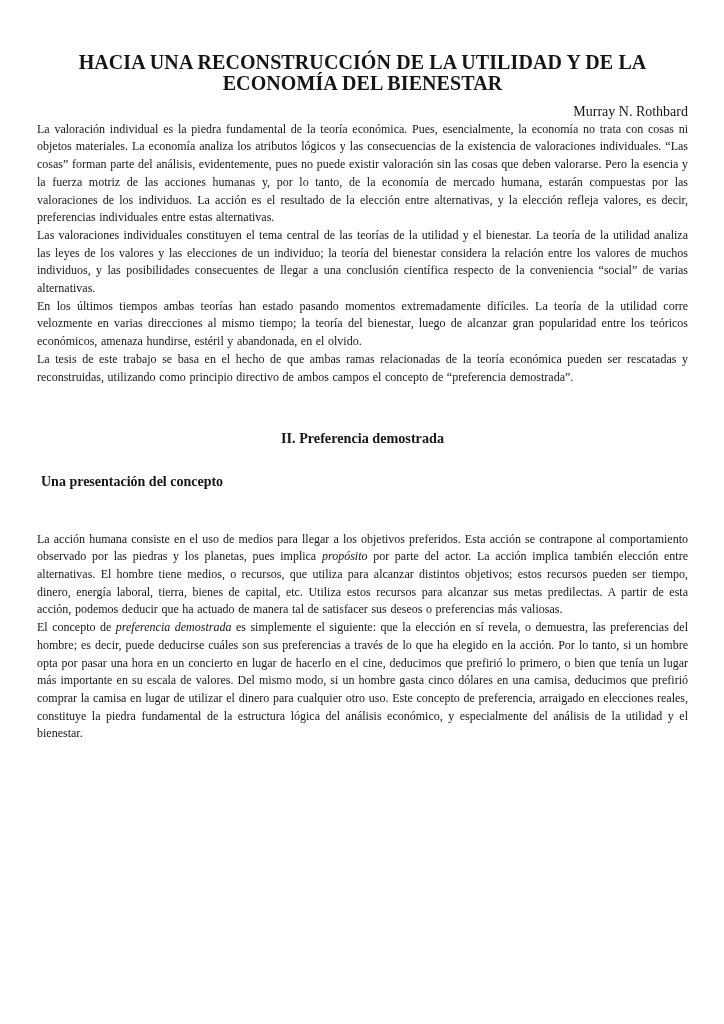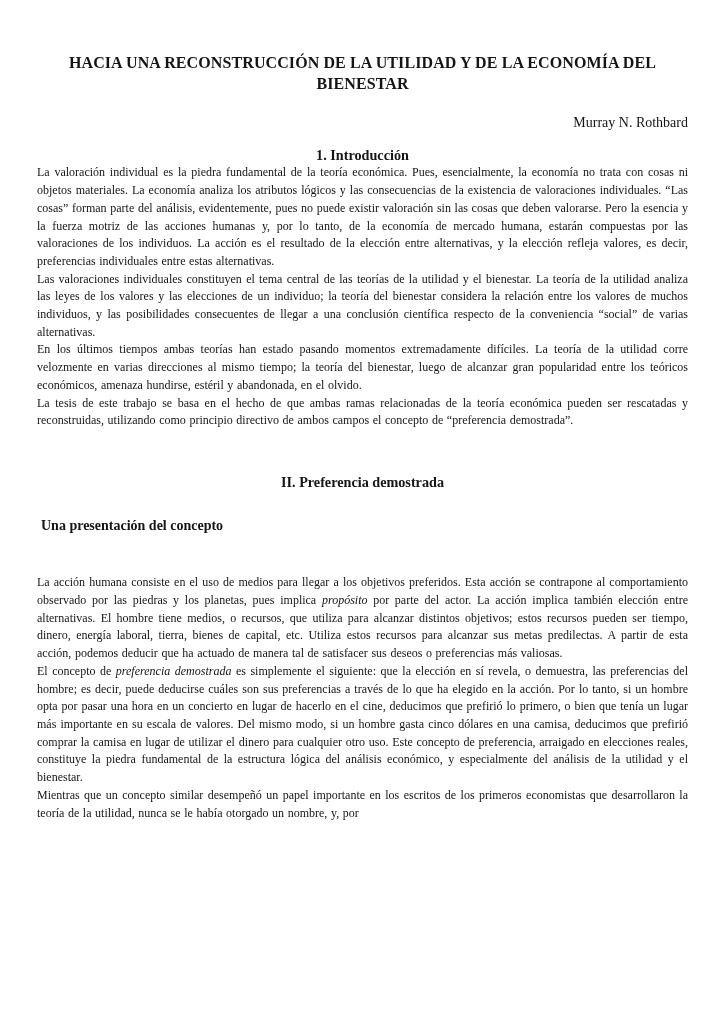--- a/index.html
+++ b/index.html
@@ -17,28 +17,28 @@
     width: 724px;
     height: 1024px;
     padding: 52px 36px 0 37px;
     background: #ffffff;
     font-family: "Liberation Serif", "DejaVu Serif", serif;
     color: #151515;
   }
   .doc-title {
     max-width: 600px;
     margin: 0 auto;
-    font-size: 16px;
+    font-size: 20px;
     line-height: 21px;
     font-weight: bold;
     text-align: center;
     letter-spacing: 0.1px;
   }
   .author {
-    margin-top: 20px;
+    margin-top: 9px;
     font-size: 14px;
     line-height: 17.7px;
     text-align: right;
   }
   .center-heading {
     margin: 15px 0 0 0;
     font-size: 14.2px;
     line-height: 17.7px;
     font-weight: bold;
     text-align: center;
@@ -69,33 +69,31 @@
 </style>
 </head>
 <body>
 
 <div class="page">
 
   <h1 class="doc-title">HACIA UNA RECONSTRUCCIÓN DE LA UTILIDAD Y DE LA ECONOMÍA DEL BIENESTAR</h1>
 
   <div class="author">Murray N. Rothbard</div>
 
-  <h2 class="center-heading">1. Introducción</h2>
 
   <p class="body-p"><span>La valoración individual es la piedra fundamental de la teoría económica. Pues, esencialmente, la economía no trata con cosas ni objetos materiales. La economía analiza los atributos lógicos y las consecuencias de la existencia de valoraciones individuales. “Las cosas” forman parte del análisis, evidentemente, pues no puede existir valoración sin las cosas que deben valorarse. Pero la esencia y la fuerza motriz de las acciones humanas y, por lo tanto, de la economía de mercado humana, estarán compuestas por las valoraciones de los individuos. La acción es el resultado de la elección entre alternativas, y la elección refleja valores, es decir, preferencias individuales entre estas alternativas.</span></p>
 
   <p class="body-p"><span>Las valoraciones individuales constituyen el tema central de las teorías de la utilidad y el bienestar. La teoría de la utilidad analiza las leyes de los valores y las elecciones de un individuo; la teoría del bienestar considera la relación entre los valores de muchos individuos, y las posibilidades consecuentes de llegar a una conclusión científica respecto de la conveniencia “social” de varias alternativas.</span></p>
 
   <p class="body-p"><span>En los últimos tiempos ambas teorías han estado pasando momentos extremadamente difíciles. La teoría de la utilidad corre velozmente en varias direcciones al mismo tiempo; la teoría del bienestar, luego de alcanzar gran popularidad entre los teóricos económicos, amenaza hundirse, estéril y abandonada, en el olvido.</span></p>
 
   <p class="body-p"><span>La tesis de este trabajo se basa en el hecho de que ambas ramas relacionadas de la teoría económica pueden ser rescatadas y reconstruidas, utilizando como principio directivo de ambos campos el concepto de “preferencia demostrada”.</span></p>
 
   <h2 class="center-heading section-2">II. Preferencia demostrada</h2>
 
   <h3 class="sub-heading">Una presentación del concepto</h3>
 
   <p class="body-p first-after-heading"><span>La acción humana consiste en el uso de medios para llegar a los objetivos preferidos. Esta acción se contrapone al comportamiento observado por las piedras y los planetas, pues implica </span><em>propósito</em><span> por parte del actor. La acción implica también elección entre alternativas. El hombre tiene medios, o recursos, que utiliza para alcanzar distintos objetivos; estos recursos pueden ser tiempo, dinero, energía laboral, tierra, bienes de capital, etc. Utiliza estos recursos para alcanzar sus metas predilectas. A partir de esta acción, podemos deducir que ha actuado de manera tal de satisfacer sus deseos o preferencias más valiosas.</span></p>
 
   <p class="body-p"><span>El concepto de </span><em>preferencia demostrada</em><span> es simplemente el siguiente: que la elección en sí revela, o demuestra, las preferencias del hombre; es decir, puede deducirse cuáles son sus preferencias a través de lo que ha elegido en la acción. Por lo tanto, si un hombre opta por pasar una hora en un concierto en lugar de hacerlo en el cine, deducimos que prefirió lo primero, o bien que tenía un lugar más importante en su escala de valores. Del mismo modo, si un hombre gasta cinco dólares en una camisa, deducimos que prefirió comprar la camisa en lugar de utilizar el dinero para cualquier otro uso. Este concepto de preferencia, arraigado en elecciones reales, constituye la piedra fundamental de la estructura lógica del análisis económico, y especialmente del análisis de la utilidad y el bienestar.</span></p>
 
-  <p class="body-p"><span>Mientras que un concepto similar desempeñó un papel importante en los escritos de los primeros economistas que desarrollaron la teoría de la utilidad, nunca se le había otorgado un nombre, y, por</span></p>
 
 </div>
 
 </body></html>

